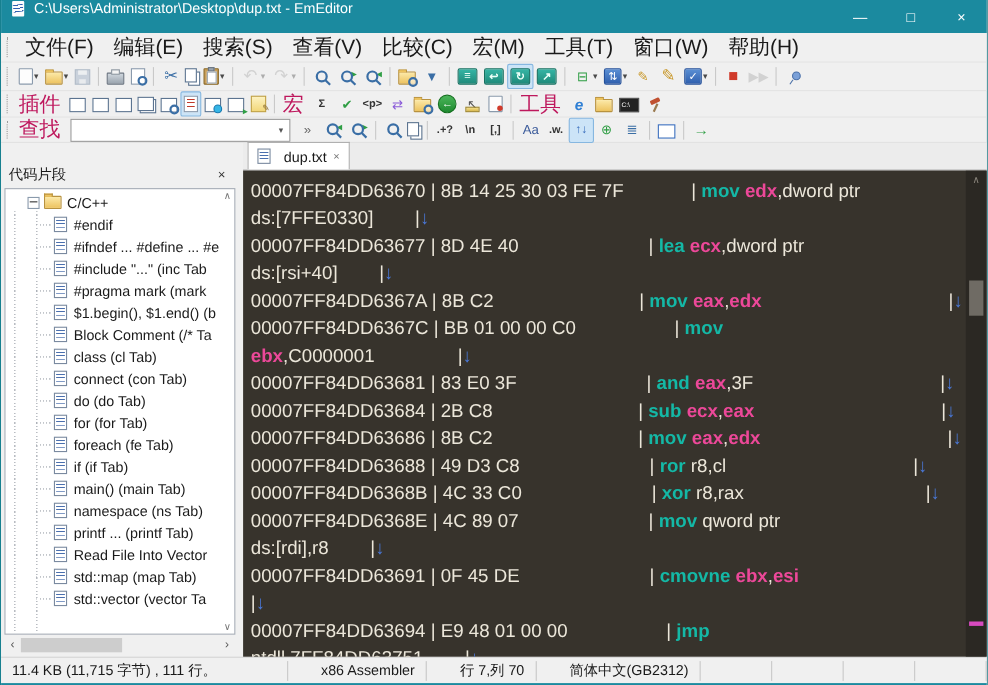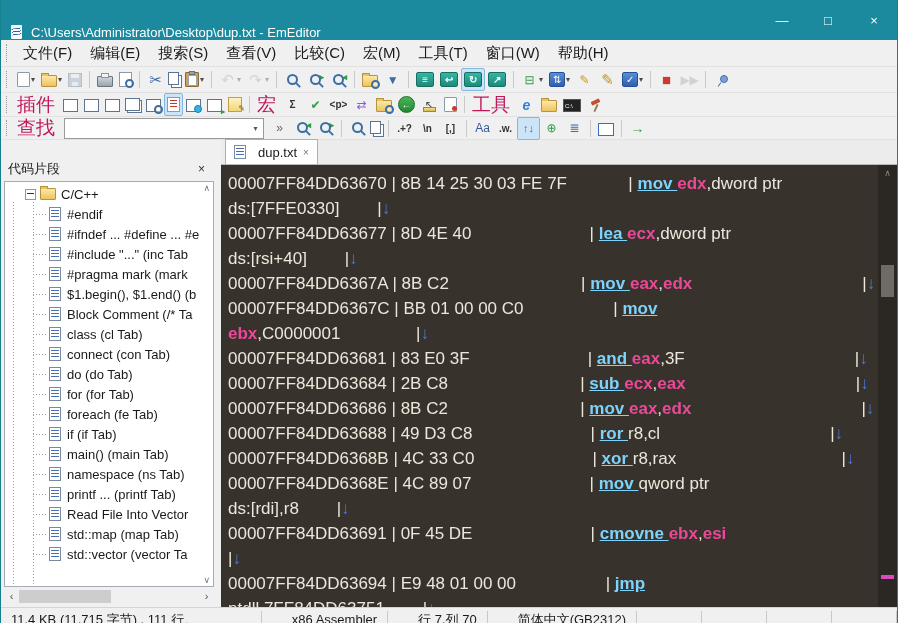--- a/index.html
+++ b/index.html
@@ -1,29 +1,29 @@
 <!DOCTYPE html>
 <html><head>
 <meta charset="utf-8">
 <style>
   html,body{margin:0;padding:0;background:#888;}
   body{width:898px;height:623px;overflow:hidden;font-family:"Liberation Sans",sans-serif;}
   .window{width:898px;height:623px;display:flex;flex-direction:column;background:#f0f0f0;box-sizing:border-box;border-left:1px solid #17808f;border-right:1px solid #17808f;}
 
   
-  .titlebar{height:40px;background:#1b8a9f;display:flex;align-items:flex-end;color:#fff;flex:none;}
+  .titlebar{height:30px;background:#1b8a9f;display:flex;align-items:flex-start;color:#fff;flex:none;}
   .app-icon{width:16px;height:16px;margin:0 6px 0 8px;position:relative;flex:none;}
   .app-icon::before{content:"";position:absolute;left:2px;top:1px;width:11px;height:14px;background:#fdfdfd;border-radius:1px;}
   .app-icon::after{content:"";position:absolute;left:3px;top:4px;width:9px;height:7px;background:repeating-linear-gradient(#2f5fae 0 1px,transparent 1px 3px);transform:rotate(-8deg);}
   .title-text{font-size:13px;flex:1;white-space:nowrap;overflow:hidden;}
   .win-controls{display:flex;height:100%;flex:none;}
   .wbtn{width:46px;height:100%;display:flex;align-items:center;justify-content:center;font-size:13px;color:#fff;}
 
   
-  .menubar{height:27px;background:#f0f0f0;display:flex;align-items:center;font-size:15px;color:#1a1a1a;flex:none;border-bottom:1px solid #e2e2e2;box-sizing:border-box;}
+  .menubar{height:27px;background:#f0f0f0;display:flex;align-items:center;font-size:19px;color:#1a1a1a;flex:none;border-bottom:1px solid #e2e2e2;box-sizing:border-box;}
   .menu-item{padding:0 9px;height:100%;display:flex;align-items:center;}
   .grip{width:3px;height:70%;border-left:1px dotted #9a9a9a;margin:0 4px 0 5px;flex:none;}
 
   
   .toolbar{background:#f0f0f0;display:flex;align-items:center;flex:none;border-bottom:1px solid #e2e2e2;box-sizing:border-box;}
   #toolbar1{height:26px;} #toolbar2{height:24px;} #toolbar3{height:23px;}
   .tbtn{display:flex;align-items:center;height:21px;padding:0 2px;border:1px solid transparent;border-radius:2px;flex:none;}
   .tbtn.pressed{background:#cce4f7;border-color:#86b7e0;}
   .tbtn.disabled{opacity:.4;}
   .dd{font-size:8px;color:#4a4a4a;margin-left:1px;}
@@ -121,21 +121,21 @@
   .hs-thumb{position:absolute;left:0;top:1px;width:92px;height:13px;background:#cdcdcd;}
   .splitter{width:6px;flex:none;}
 
   .editor-pane{flex:1;display:flex;flex-direction:column;min-width:0;}
   .tabbar{height:25px;background:#ececec;display:flex;align-items:flex-end;flex:none;border-bottom:1px solid #b8b8b8;box-sizing:border-box;}
   .tab{height:24px;display:flex;align-items:center;background:#fff;border:1px solid #b0b0b0;border-bottom:none;padding:0 8px;font-size:13px;gap:6px;margin-left:4px;color:#1a1a1a;}
   .tab-close{font-size:10px;color:#777;}
   .editor{flex:1;background:#37332c;position:relative;overflow:hidden;}
   .ecode{position:absolute;inset:0 19px 0 0;padding:6px 0 0 7px;font-family:"Liberation Sans",sans-serif;font-size:17px;line-height:25px;white-space:pre;color:#ece7da;overflow:hidden;}
   .sg-d{color:#ece7da;margin-top:40px;}
-  .sg-m{color:#7dd3fc;font-weight:bold;text-decoration:underline;}
+  .sg-m{color:#14b8a6;font-weight:bold;}
   .sg-r{color:#ec4899;font-weight:bold;}
   .sg-w{color:#4a78d8;}
   .vs{position:absolute;top:0;right:0;bottom:0;width:19px;background:#2b2823;}
   .vs-up{height:16px;color:#8a857c;display:flex;align-items:center;justify-content:center;font-size:9px;}
   .vs-thumb{position:absolute;top:100px;left:3px;right:3px;height:32px;background:#6f6b64;}
   .vs-mark{position:absolute;bottom:28px;left:3px;right:3px;height:4px;background:#d84ac0;}
 
   
   .statusbar{height:24px;background:#f0f0f0;border-top:1px solid #d5d5d5;display:flex;align-items:center;font-size:13px;color:#1a1a1a;flex:none;box-sizing:border-box;gap:20px;}
   .st{padding:0 10px;border-right:1px solid #c8c8c8;display:flex;align-items:center;height:18px;white-space:nowrap;}

